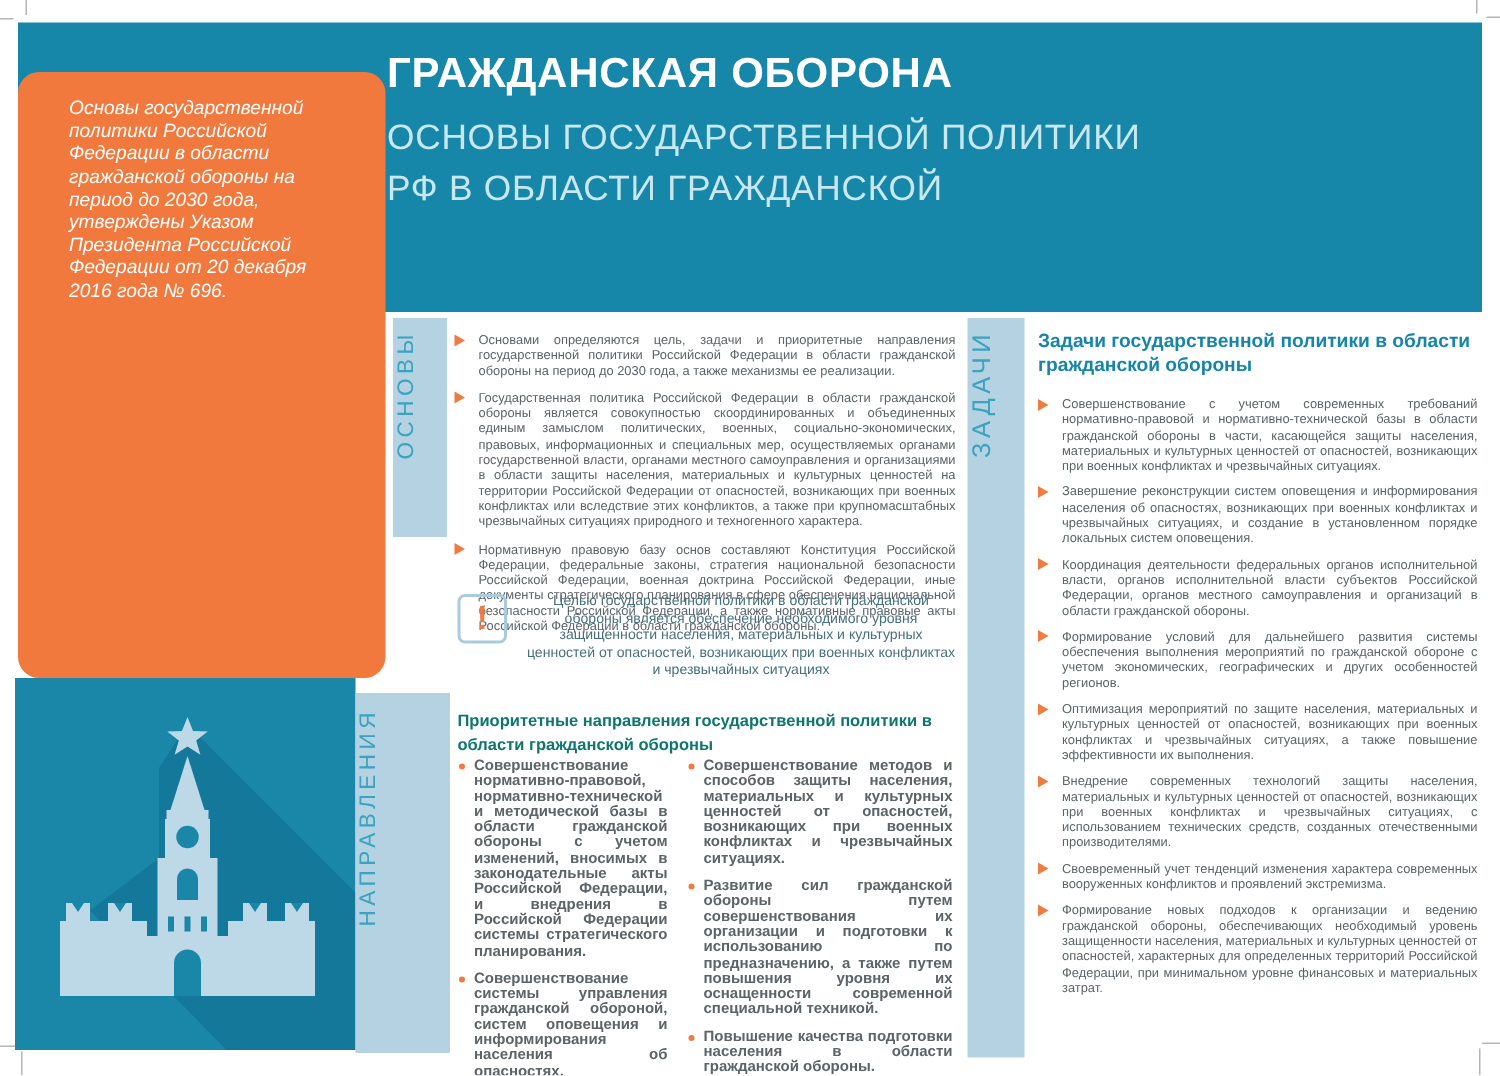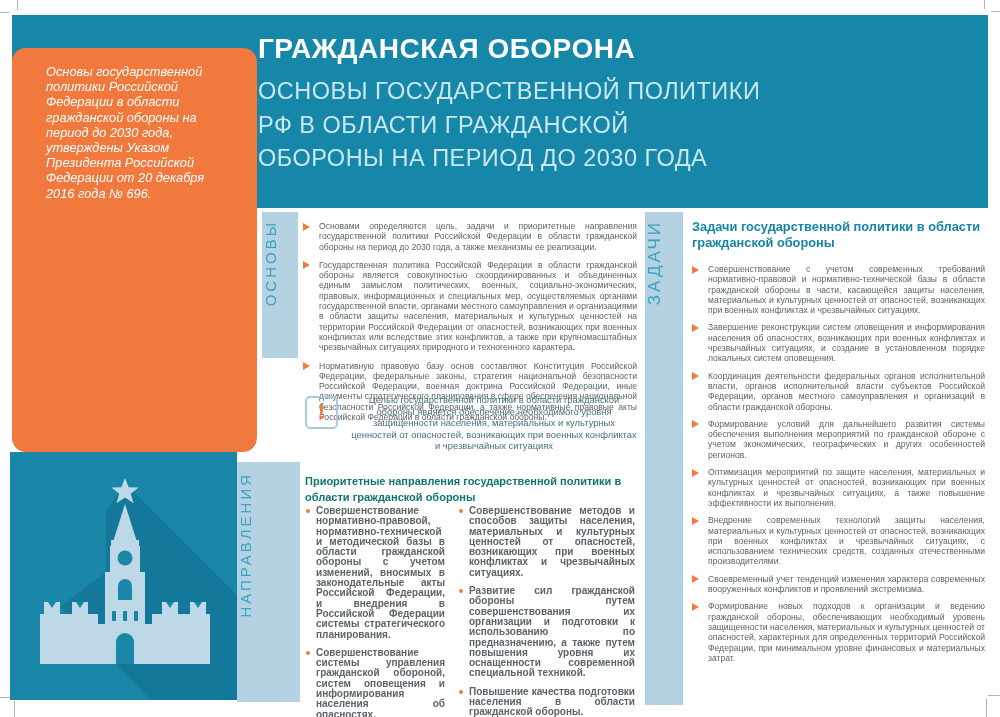--- a/index.html
+++ b/index.html
@@ -66,21 +66,20 @@
   <div class="mark" style="left:0;top:697px;width:12px;height:1px"></div>
   <div class="mark" style="left:14px;top:701px;width:1px;height:16px"></div>
   <div class="mark" style="left:988px;top:695px;width:12px;height:1px"></div>
   <div class="mark" style="left:986px;top:699px;width:1px;height:18px"></div>
 
   <div class="band">
     <div class="band-inner">
       <h1 class="title">ГРАЖДАНСКАЯ ОБОРОНА</h1>
       <div class="subtitle">ОСНОВЫ ГОСУДАРСТВЕННОЙ ПОЛИТИКИ</div>
       <div class="subtitle">РФ В ОБЛАСТИ ГРАЖДАНСКОЙ</div>
-      <div class="subtitle">ОБОРОНЫ НА ПЕРИОД ДО 2030 ГОДА</div>
     </div>
   </div>
 
   <div class="badge">
     <p>Основы государственной политики Российской Федерации в области гражданской обороны на период до 2030 года, утверждены Указом Президента Российской Федерации от 20 декабря 2016 года № 696.</p>
   </div>
 
   <div class="kremlin-box">
     <svg width="227" height="248" viewBox="0 0 227 248">
 

